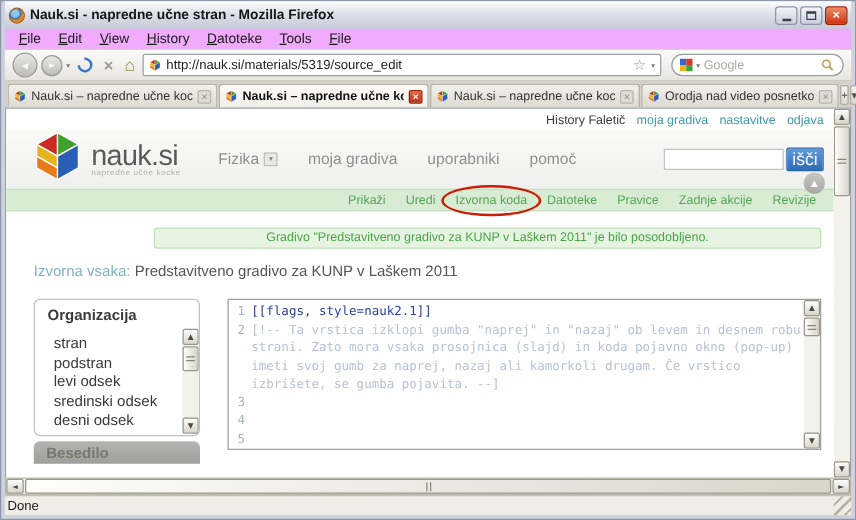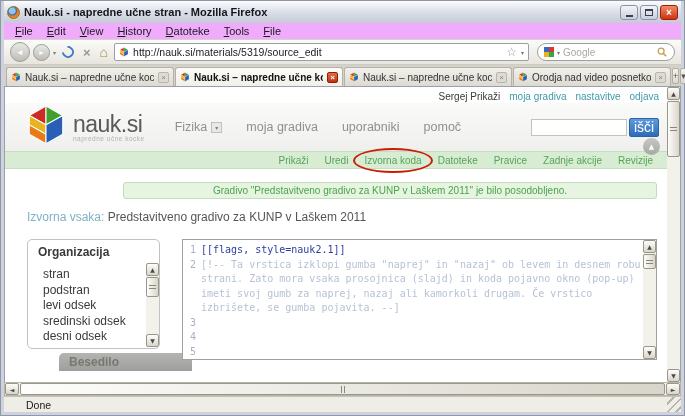--- a/index.html
+++ b/index.html
@@ -86,21 +86,21 @@
   .grip-h { width:4px; height:7px; border-left:1px solid #8a8779; border-right:1px solid #8a8779; }
   .vscroll { width:13px; background:#f2f1ea; display:flex; flex-direction:column; }
   .vscroll .sb-thumb { height:56px; margin-top:1px; }
   .vscroll .spacer { flex:1; }
   .hscroll { height:14px; background:#f2f1ea; display:flex; align-items:stretch; border:1px solid #b8b5aa; }
   .hscroll .sb-btn { width:14px; height:auto; }
   .hscroll .sb-thumb { flex:1; margin:0 1px; }
 
   
   .statusbar { height:16px; background:#eeede6; border-top:1px solid #c4c1b6; display:flex; align-items:center;
-               font-size:10.5px; color:#1a1a1a; padding-left:22px; }
+               font-size:10.5px; color:#1a1a1a; padding-left:2px; }
   .resizegrip { margin-left:auto; width:14px; height:100%; background:
       repeating-linear-gradient(135deg, transparent 0 4px, #b8b4a6 4px 6px); }
 
   
   .userbar { height:14px; display:flex; justify-content:flex-end; align-items:center; gap:9px;
              font-size:10px; padding-right:8px; margin-top:2px; }
   .userbar .uname { color:#3a3a3a; }
   .userbar a { color:#3f9aa8; text-decoration:none; }
   .siteheader { height:48px; display:flex; align-items:center;
                 background:linear-gradient(#fafaf9,#efefed); }
@@ -141,21 +141,21 @@
   .panelhead { height:23px; display:flex; align-items:center; padding-left:10px;
                font-size:12px; font-weight:bold; color:#3a3a3a; }
   .panelbody { display:flex; height:84px; }
   .sidelist { flex:1; padding:4px 0 0 15px; }
   .sideitem { font-size:12px; color:#3a3a3a; line-height:15.5px; white-space:nowrap; }
   .panelscroll { width:13px; background:#f2f1ea; display:flex; flex-direction:column; }
   .panelscroll .sb-thumb { height:20px; margin-top:1px; }
   .panelscroll .spacer { flex:1; }
   .graybar { width:133px; height:18px; margin-top:4px; background:linear-gradient(#b4b4b2,#9e9e9c);
              border-radius:5px 5px 0 0; display:flex; align-items:center; padding-left:10px;
-             font-size:12px; font-weight:bold; color:#78786f;margin-left:32px; }
+             font-size:12px; font-weight:bold; color:#78786f; }
   .editor { margin-left:22px; width:475px; height:121px; border:1px solid #a0a0a0; background:#fff;
             display:flex; overflow:hidden; }
   .codearea { flex:1; padding-top:3px; overflow:hidden; font-family:"DejaVu Sans Mono",monospace; font-size:10px; }
   .crow { display:flex; line-height:14.5px; }
   .ln { width:18px; text-align:right; padding-right:5px; color:#a8b2c2; flex:0 0 auto; }
   .ct { flex:1; white-space:pre-wrap; word-break:break-word; }
   .ct.code { color:#2b3f9e; }
   .ct.comment { color:#b6c2d4; }
   .edscroll { width:13px; background:#f2f1ea; display:flex; flex-direction:column; }
   .edscroll .sb-thumb { height:15px; margin-top:1px; }
@@ -278,21 +278,21 @@
       <span class="tclose">×</span>
     </span>
     <span class="tsbtn">+</span>
     <span class="tsbtn">▾</span>
   </div>
 
   <div class="viewport">
     <div class="pagearea">
 
       <div class="userbar">
-        <span class="uname">Sergej Prikaži</span>
+        <span class="uname">History Faletič</span>
         <a href="#">moja gradiva</a>
         <a href="#">nastavitve</a>
         <a href="#">odjava</a>
       </div>
 
       <div class="siteheader">
         <span class="logo">
           <svg class="cube-l" viewBox="0 0 40 44">
               <use href="#cube"></use>
             </svg>

